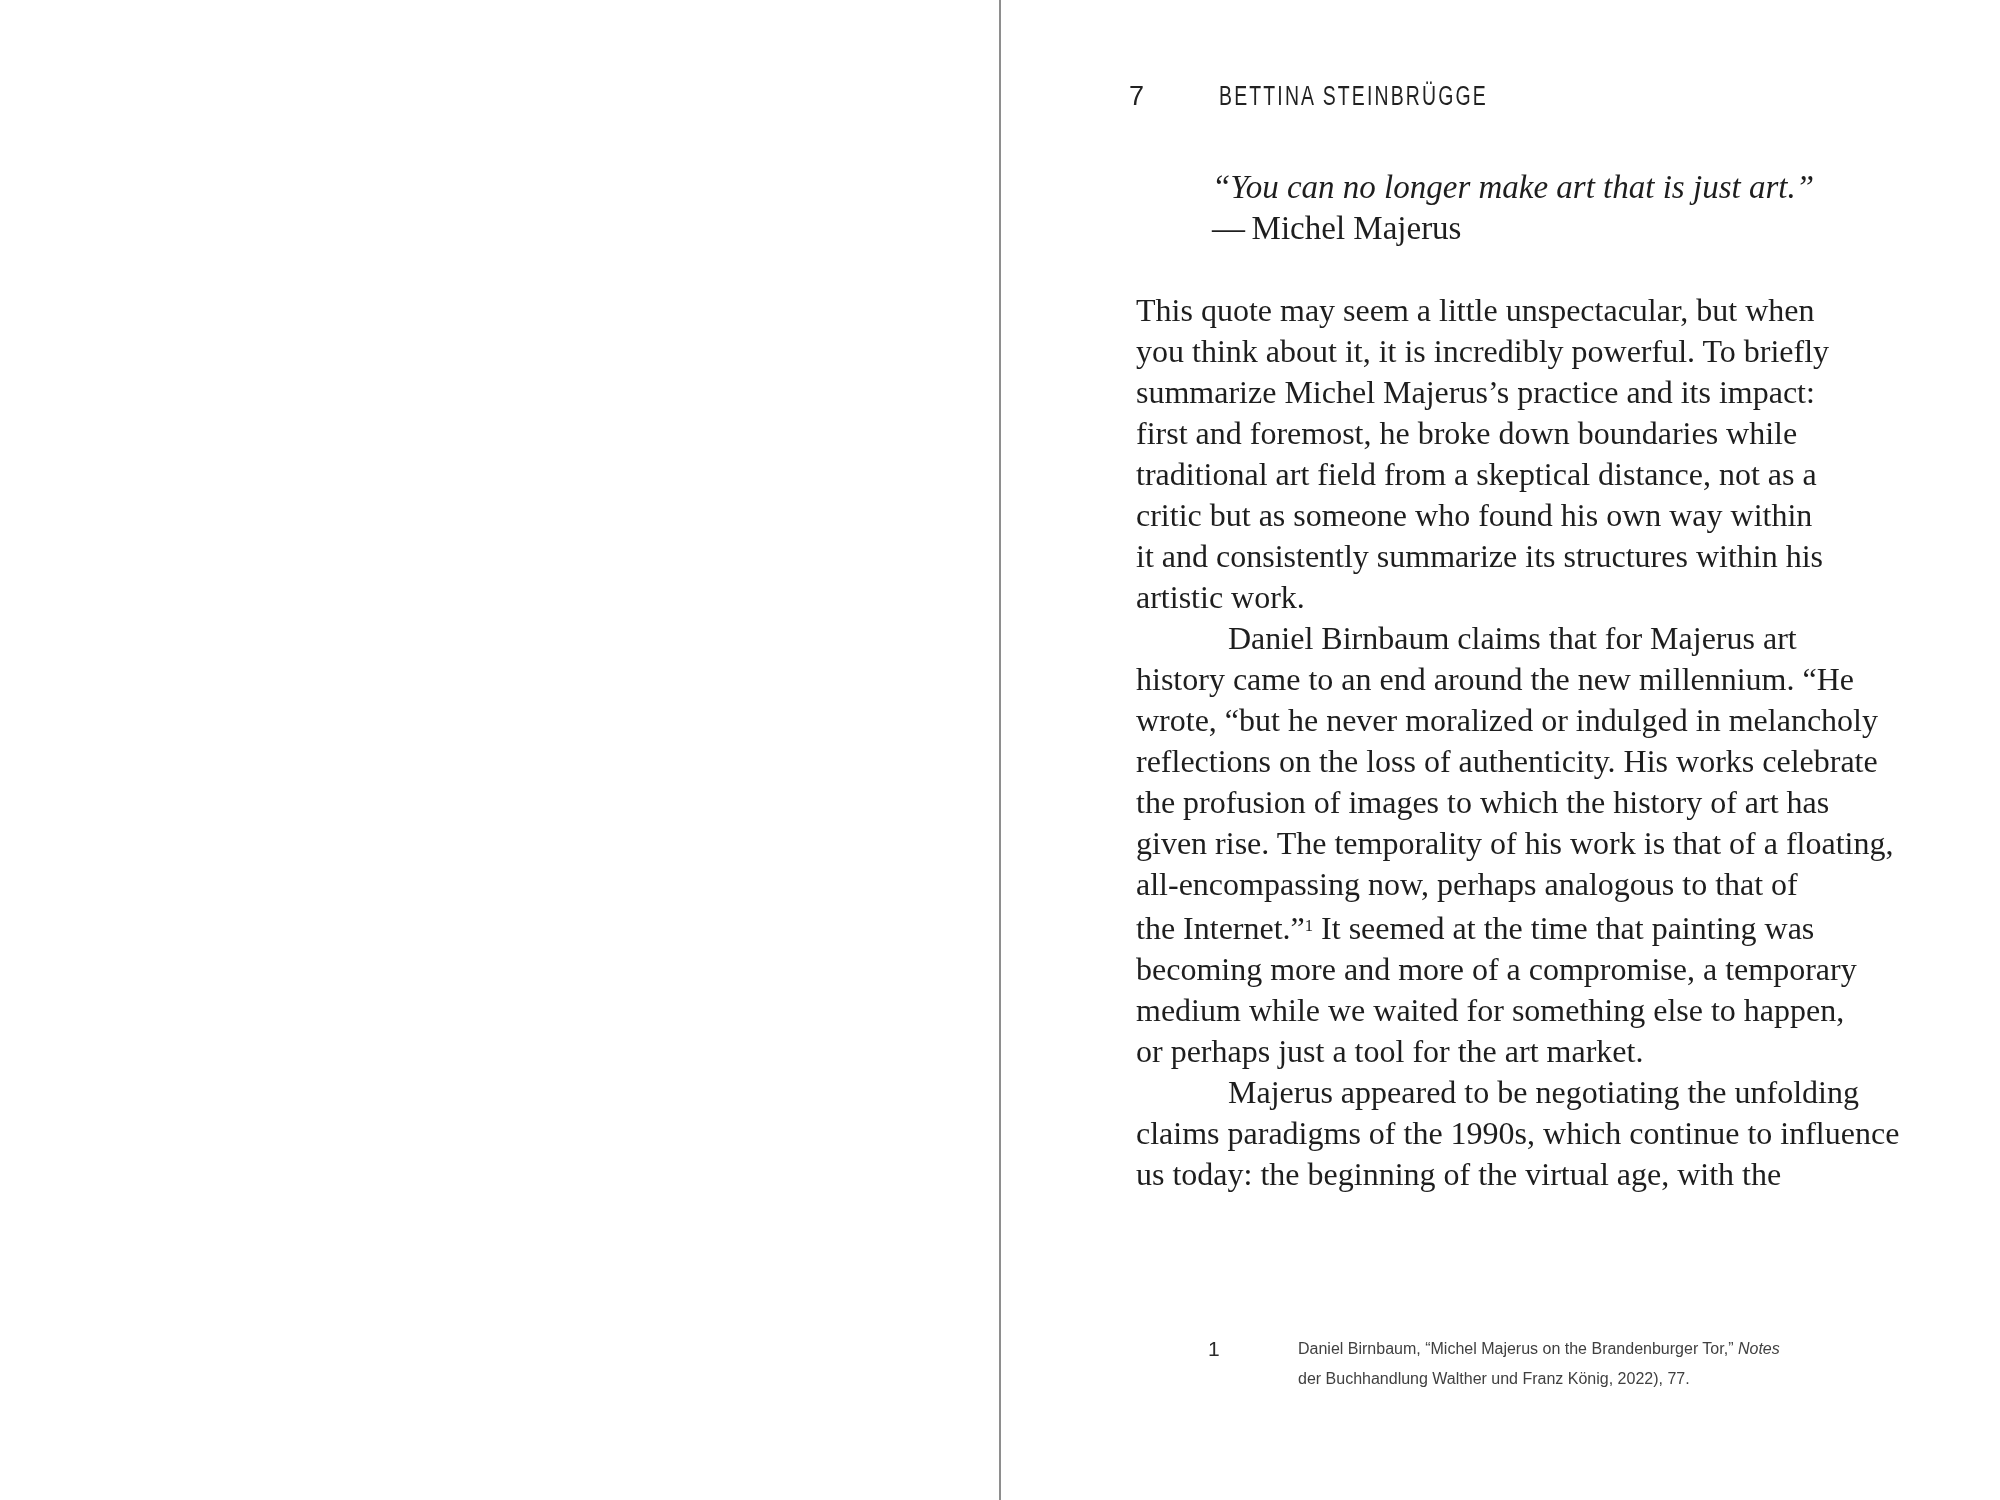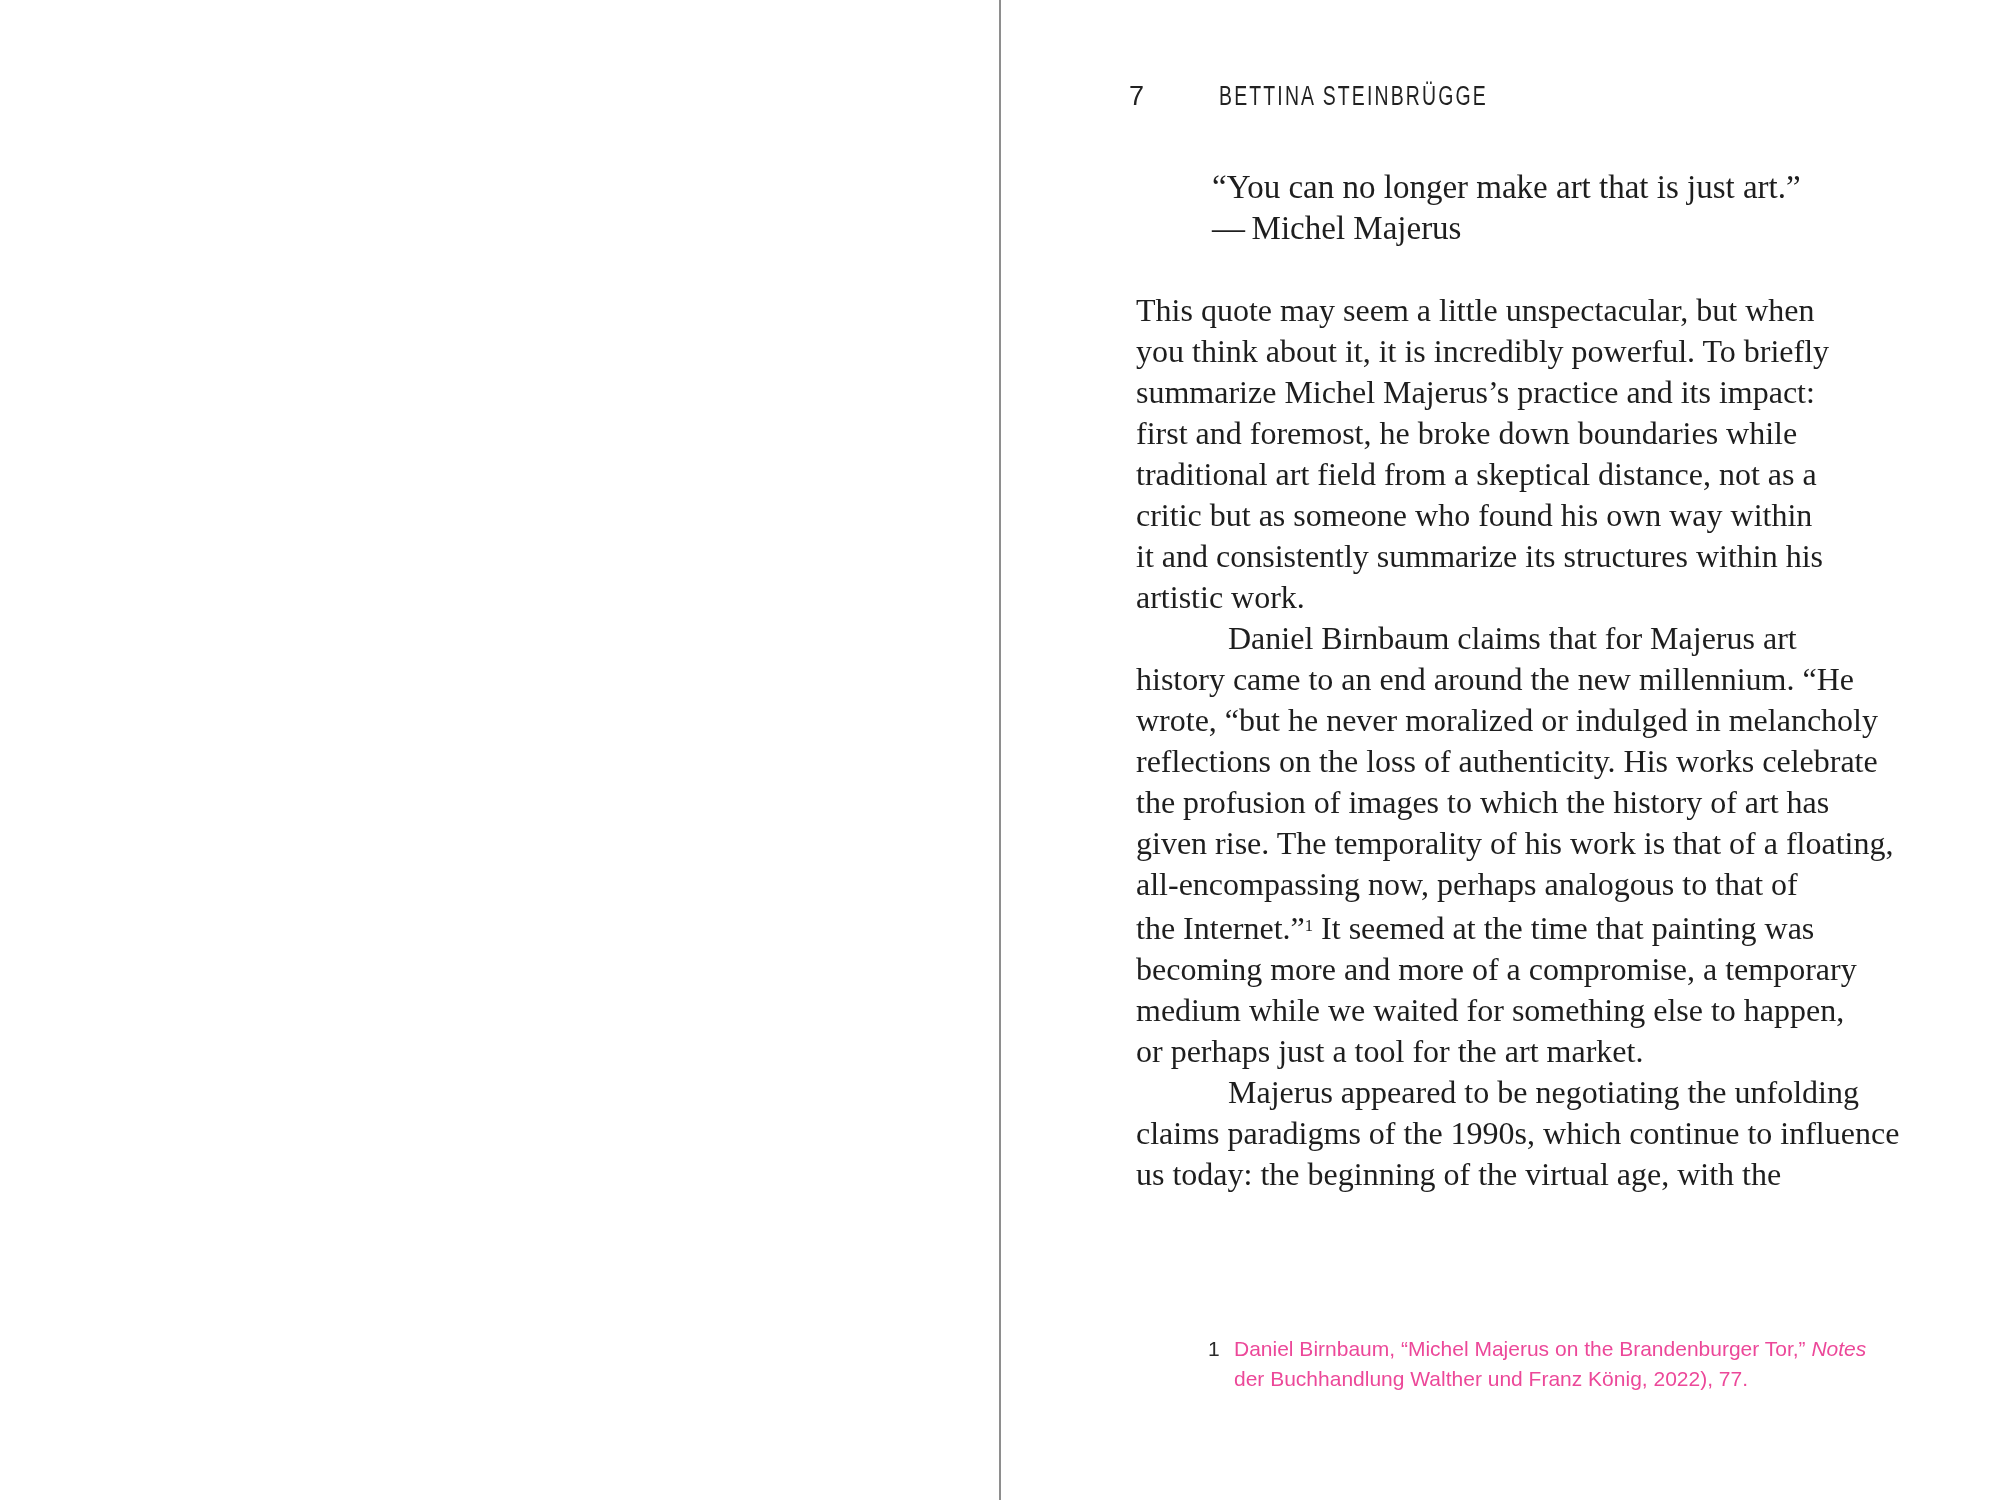--- a/index.html
+++ b/index.html
@@ -40,21 +40,21 @@
     white-space: nowrap;
   }
 
   .epigraph {
     position: absolute;
     left: 1212px; top: 167px;
     font-size: 33px; line-height: 41px;
     color: #1e1e1e;
     white-space: nowrap;
   }
-  .epigraph .quote-line { }
+  .epigraph .quote-line { font-style: italic; }
 
   .body-text {
     position: absolute;
     left: 1136px; top: 290px;
     width: 810px;
     font-size: 32px; line-height: 41px;
     color: #1e1e1e;
     white-space: nowrap;
   }
   .para .line { display: block; }
@@ -69,24 +69,24 @@
 
   .footnote-number {
     position: absolute;
     left: 1208px; top: 1334px;
     font-family: "Liberation Sans", "DejaVu Sans", sans-serif;
     font-size: 21px; line-height: 30px;
     color: #2a2a2a;
   }
   .footnote-text {
     position: absolute;
-    left: 1234px; top: 1334px;
+    left: 1298px; top: 1334px;
     font-family: "Liberation Sans", "DejaVu Sans", sans-serif;
-    font-size: 21px; line-height: 30px;
-    color: #ec4899;
+    font-size: 16px; line-height: 30px;
+    color: #404040;
     white-space: nowrap;
   }
 </style>
 </head>
 <body>
 
 <div class="spread">
 
   <div class="divider"></div>
 

